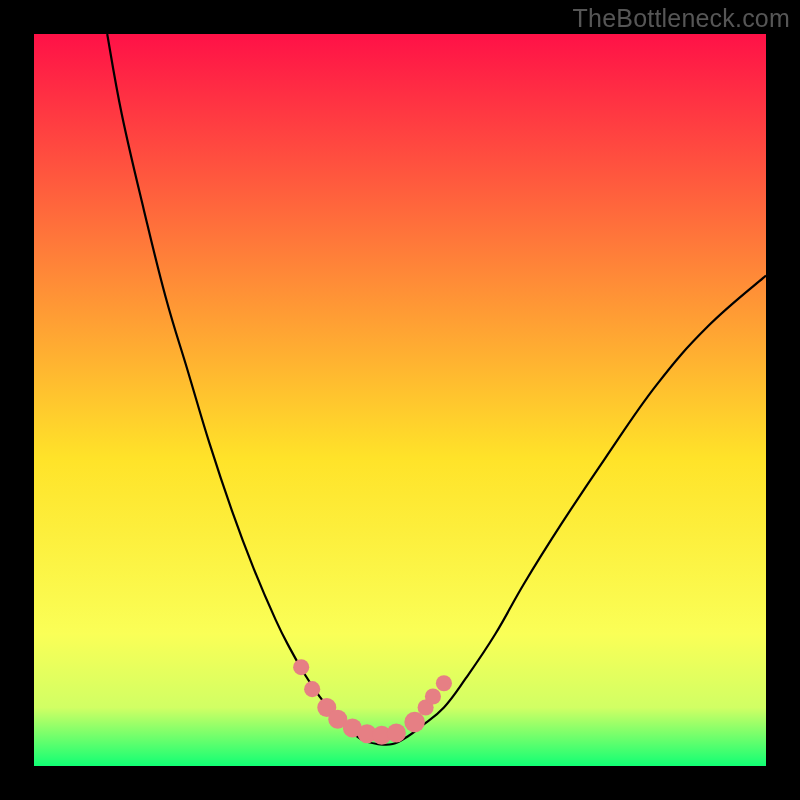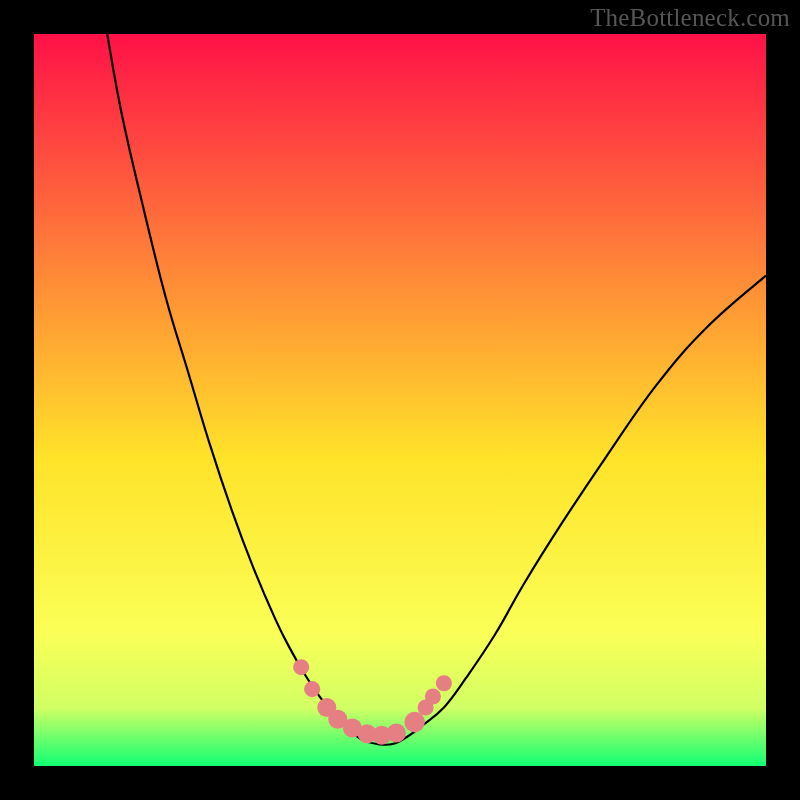--- a/index.html
+++ b/index.html
@@ -14,21 +14,21 @@
     position: absolute;
     left: 34px;
     top: 34px;
     width: 732px;
     height: 732px;
   }
   .watermark {
     position: absolute;
     top: 4px;
     right: 10px;
-    font-family: Liberation Serif, serif;
+    font-family: Liberation Sans, sans-serif;
     font-size: 25px;
     color: #565656;
     font-weight: 500;
     letter-spacing: 0.2px;
     margin-left: 40px;
   }
   svg {
     display: block;
   }
 </style>

